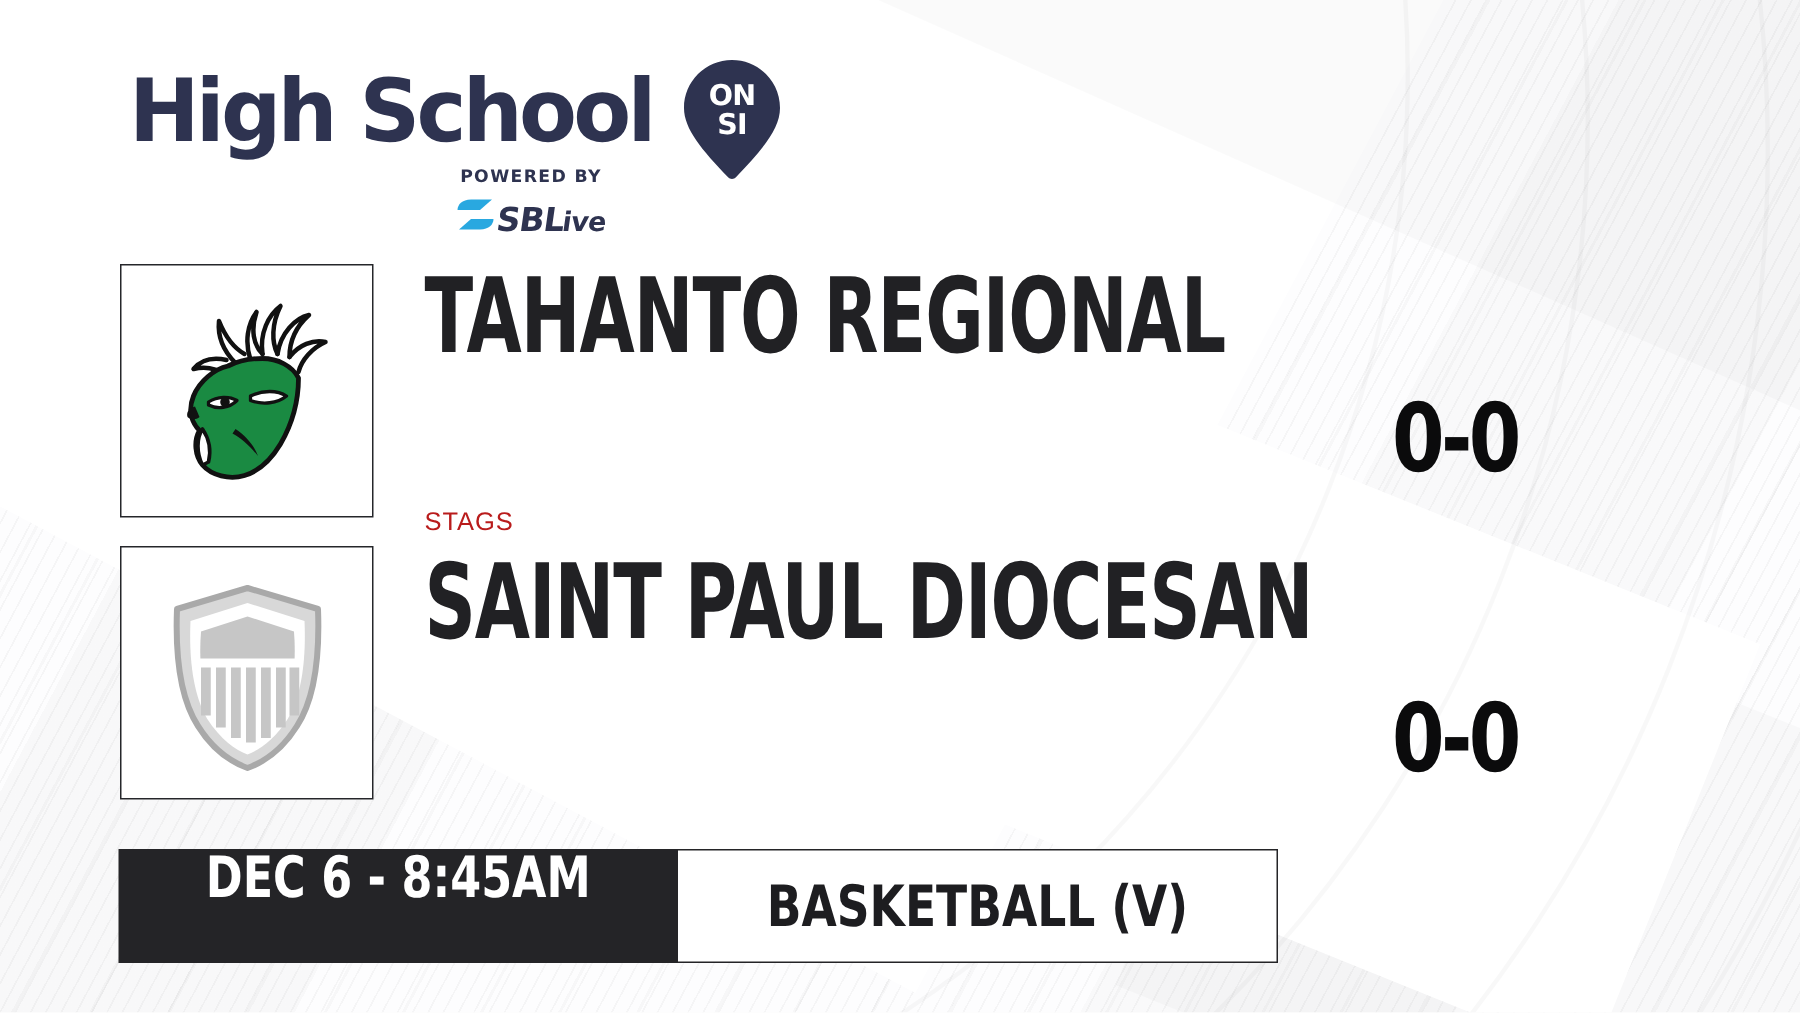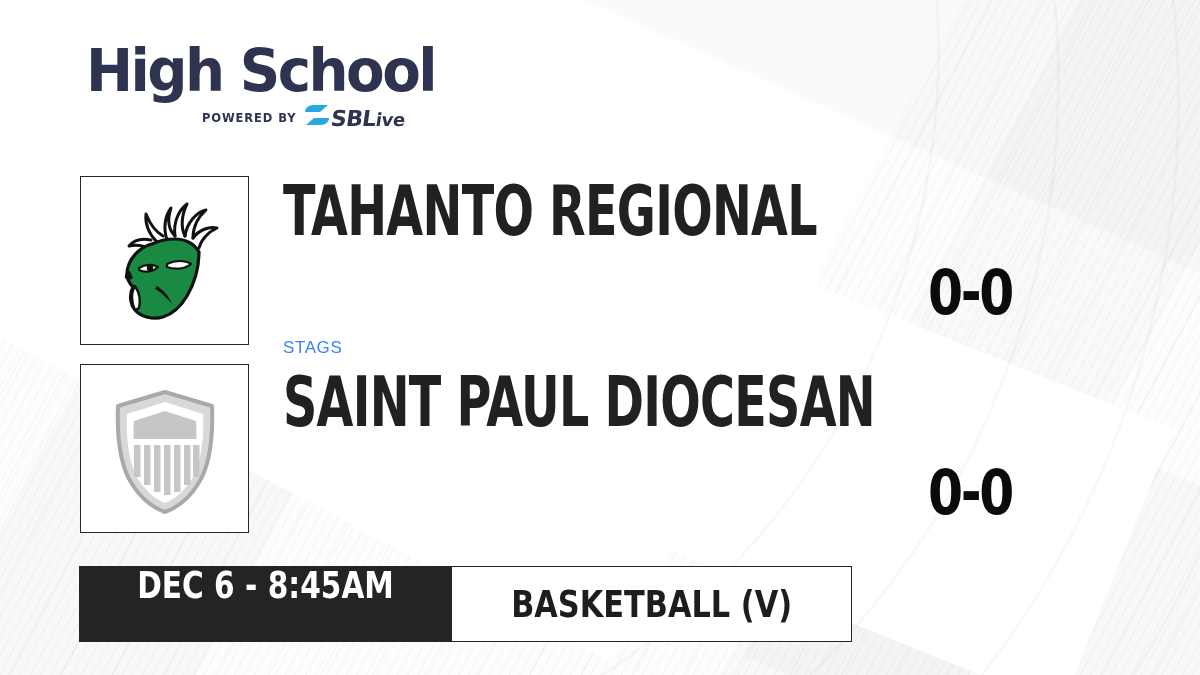--- a/index.html
+++ b/index.html
@@ -59,21 +59,21 @@
     transform-origin:left center;
     white-space:nowrap;
   }
   .pin {
     position:relative; width:64px; height:64px; flex:none;
   }
   .pin svg { display:block; width:64px; height:80px; margin-top:-2px; }
 
   .powered {
     display:flex; align-items:center; gap:8px;
-    margin-top:4px; padding-left:116px;
+    margin-top:4px; padding-left:116px;flex-direction:column;
   }
   .powered-txt {
     font-family:"DejaVu Sans", sans-serif;
     font-size:11.5px; font-weight:bold; letter-spacing:0.9px;
     color:#2e3350;
   }
   .sblive { display:flex; align-items:baseline; }
   .sb-s { display:inline-block; }
   .sb-s svg { display:block; }
   .sb-word {
@@ -113,21 +113,21 @@
     transform:scaleX(0.70) scaleY(1.02);
   }
   #team2-name {
     top:369px; font-size:68px; line-height:68px;
     letter-spacing:-1px;
     transform:scaleX(0.70) scaleY(1.02);
   }
   .mascot {
     position:absolute; left:283px; top:338px;
     font-family:"Liberation Sans", sans-serif;
-    font-size:17px; letter-spacing:0.6px; color:#3b82f6;
+    font-size:17px; letter-spacing:0.6px; color:#b91c1c;
   }
 
   
   .record {
     position:absolute;
     font-family:"DejaVu Sans", sans-serif;
     font-weight:bold;
     font-size:63px;
     line-height:63px;
     letter-spacing:-3px;
@@ -188,20 +188,27 @@
   <div class="swoosh" style="left:-560px;top:-700px;width:1500px;height:1500px;border-width:3px;"></div>
   <div class="swoosh" style="left:-620px;top:-760px;width:1680px;height:1680px;border-width:3px;"></div>
   <div class="swoosh" style="left:-700px;top:-840px;width:1880px;height:1880px;border-width:3px;"></div>
   <div class="swoosh" style="left:-800px;top:-940px;width:2100px;height:2100px;border-width:3px;"></div>
   <div class="swoosh" style="left:-900px;top:-1060px;width:2340px;height:2340px;border-width:3px;"></div>
 </div>
 
 <div class="brand">
   <div class="brand-row">
     <div class="brand-word">High School</div>
+    <div class="pin">
+      <svg viewBox="0 0 64 80">
+        <path d="M32 0 C14.3 0 0 14.3 0 32 C0 46 12 60 29.4 78.2 C30.8 79.7 33.2 79.7 34.6 78.2 C52 60 64 46 64 32 C64 14.3 49.7 0 32 0 Z" fill="#2e3350"></path>
+        <text x="32" y="30" text-anchor="middle" fill="#ffffff" font-family="DejaVu Sans, sans-serif" font-size="19" font-weight="bold" letter-spacing="-0.5">ON</text>
+        <text x="32" y="49" text-anchor="middle" fill="#ffffff" font-family="DejaVu Sans, sans-serif" font-size="19" font-weight="bold" letter-spacing="-0.5">SI</text>
+      </svg>
+    </div>
   </div>
 
   <div class="powered">
     <div class="powered-txt">POWERED BY</div>
     <div class="sblive">
       <span class="sb-s">
         <svg width="26" height="22" viewBox="0 0 26 22">
           <path d="M24 1 L10 1 C4 1 1 4.5 1 8 L16 8 L24 1 Z" fill="#29a8e0"></path>
           <path d="M2 21 L16 21 C22 21 25 17.5 25 14 L10 14 L2 21 Z" fill="#29a8e0"></path>
         </svg>

